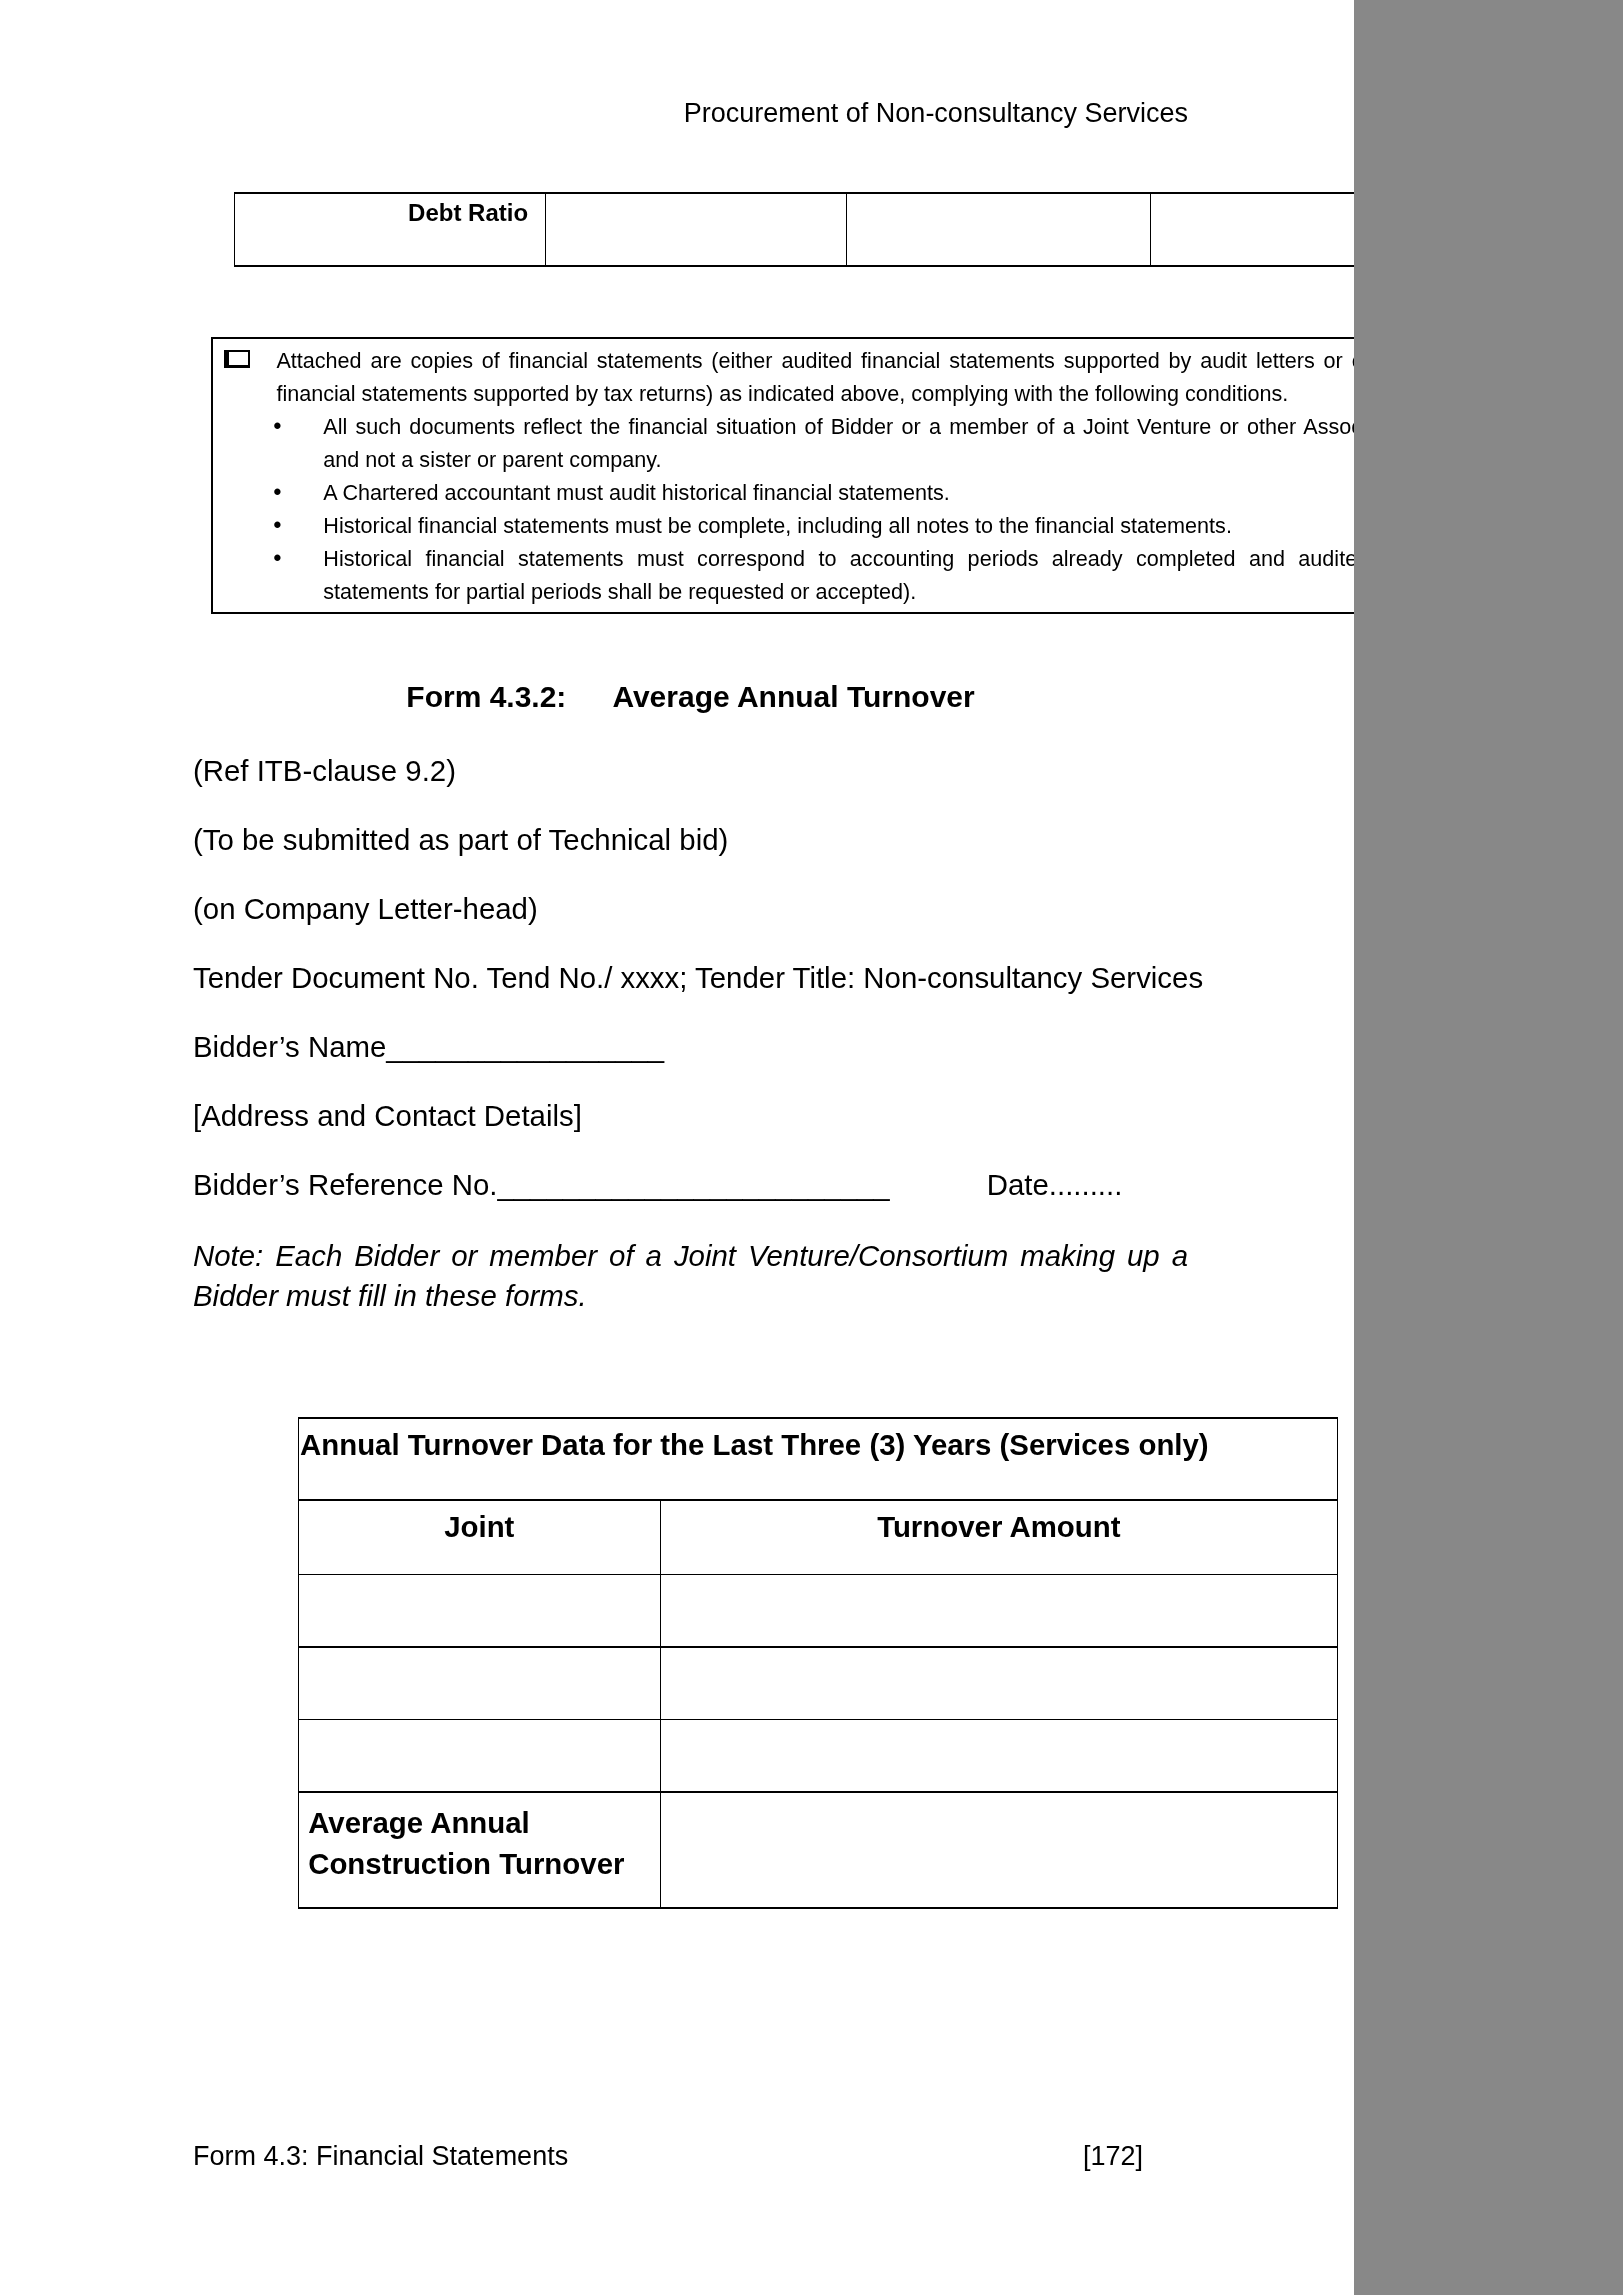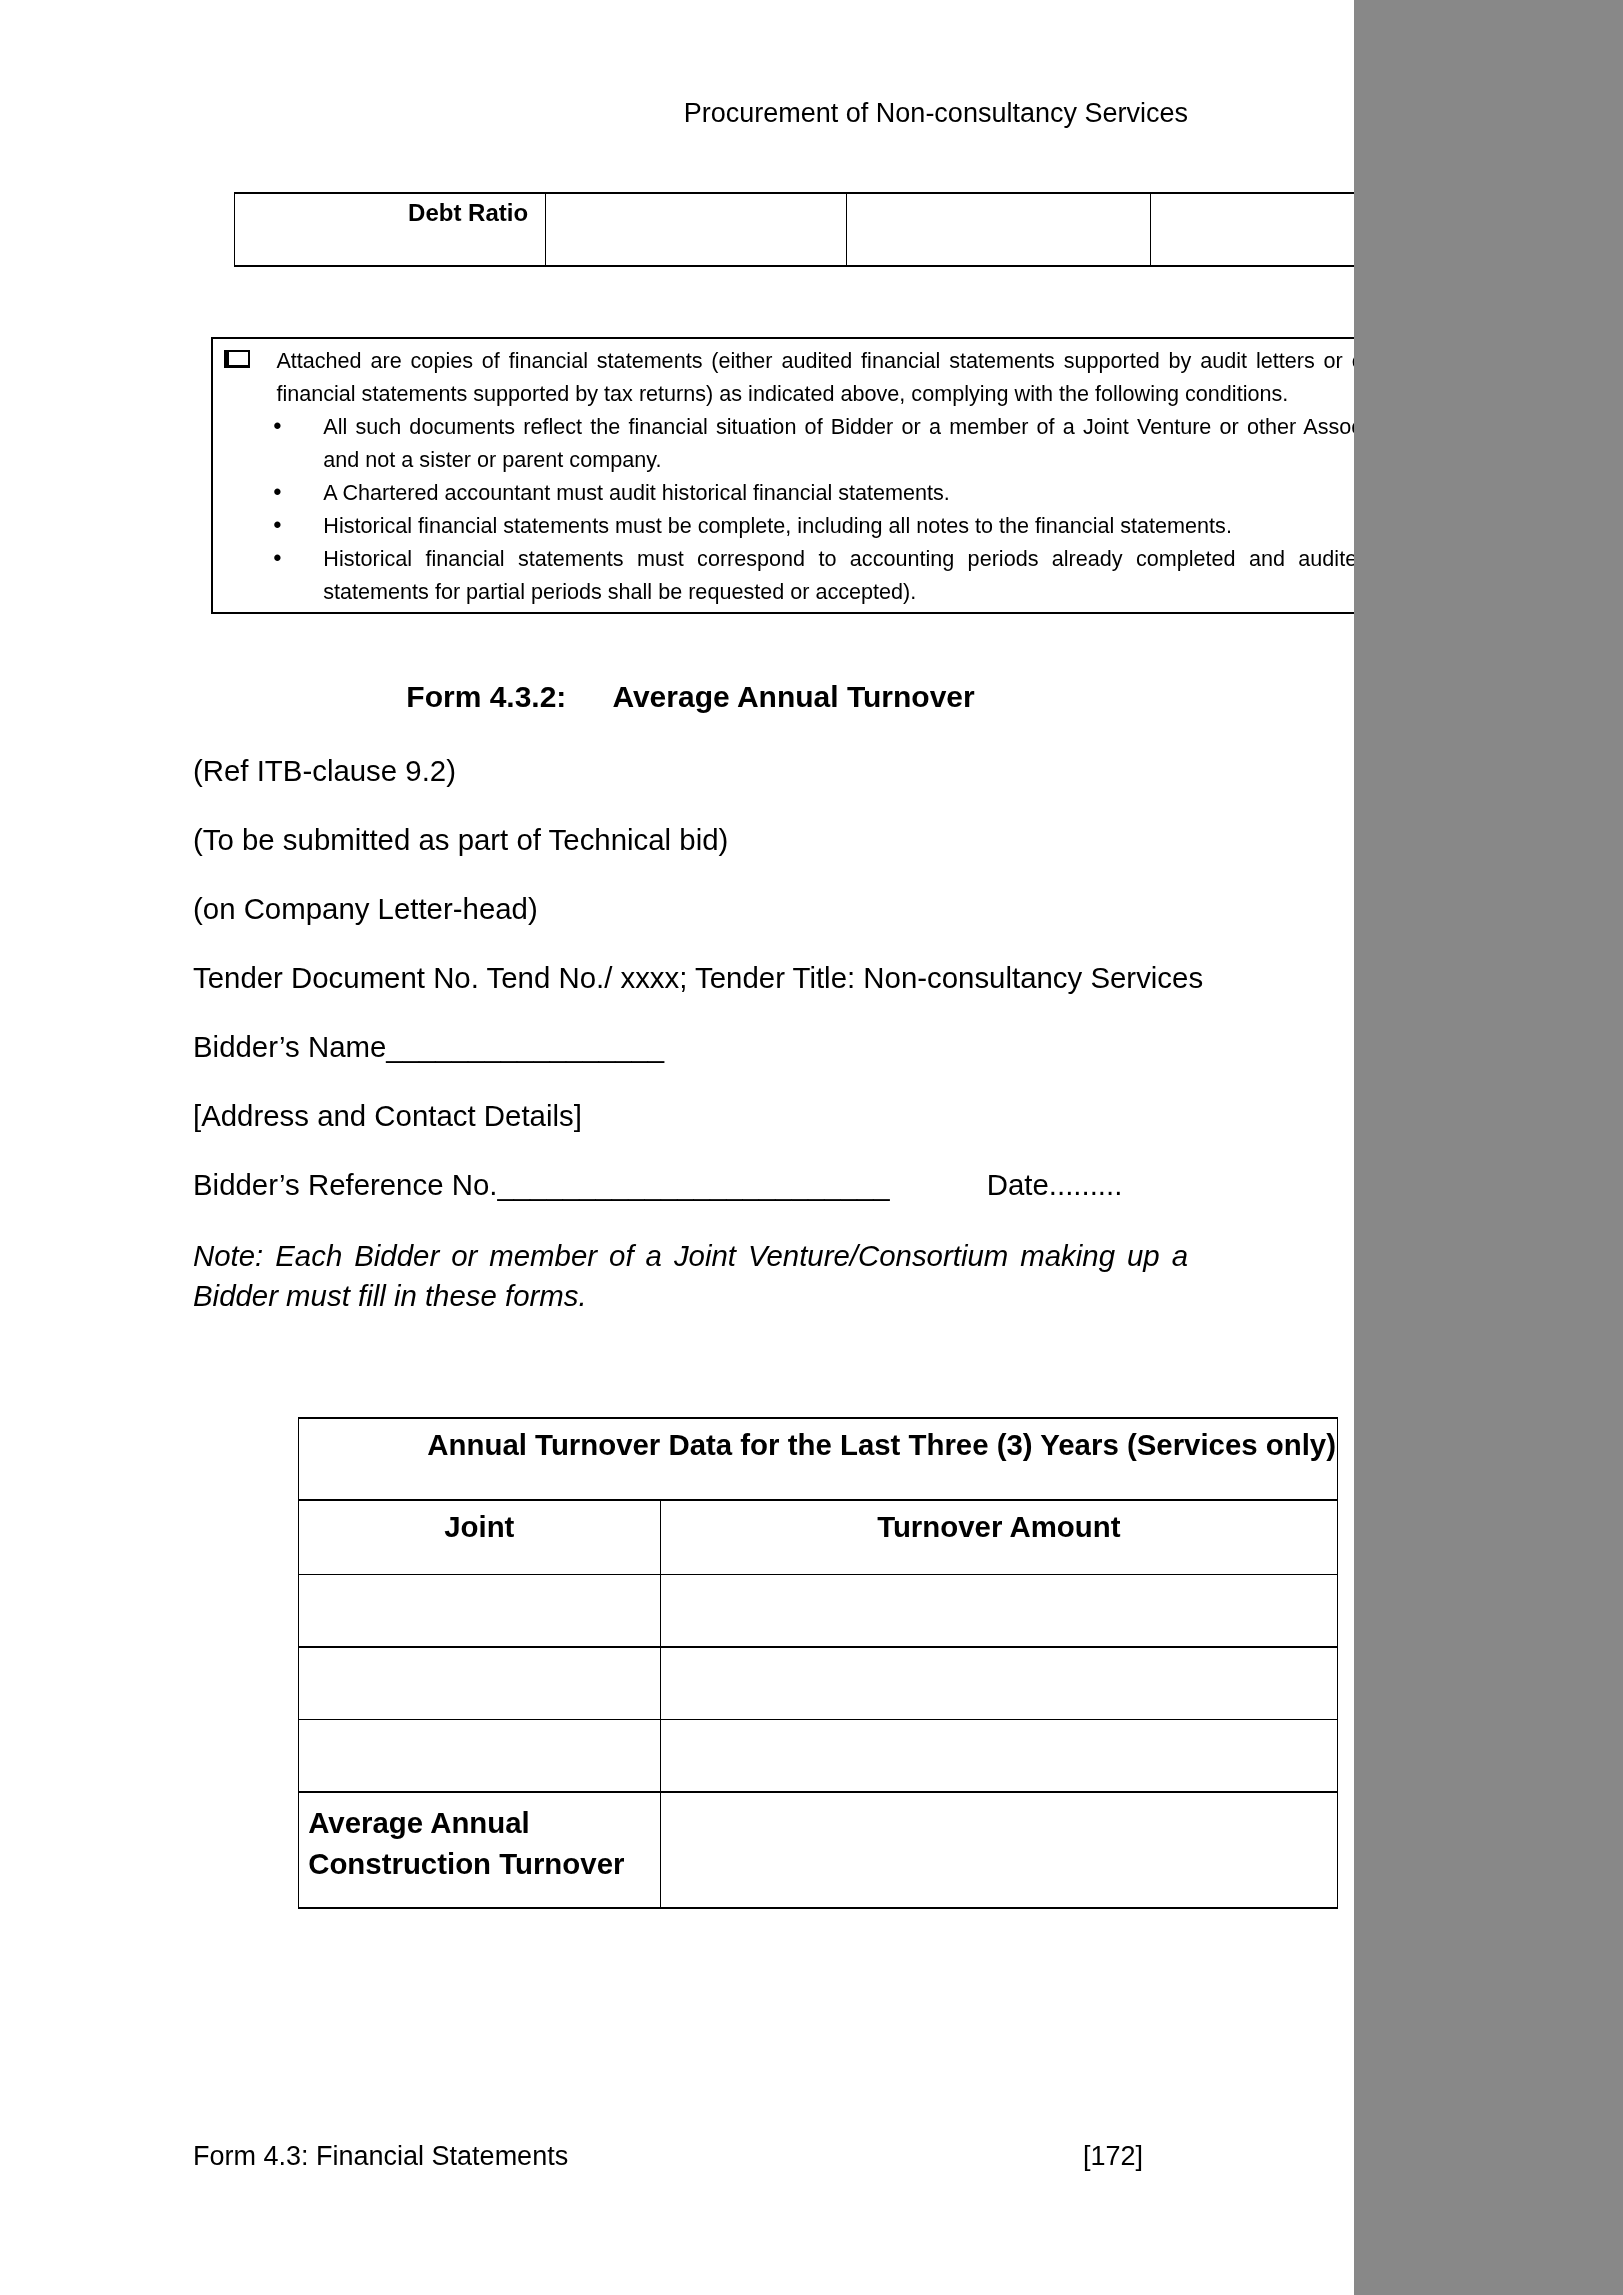--- a/index.html
+++ b/index.html
@@ -103,21 +103,21 @@
   }
   .turnover-table td {
     vertical-align:top;
     font-size:29.4px;
   }
   .turnover-table td + td { border-left:1.3px solid #000; }
   .turnover-table .b-thick td { border-bottom:2.6px solid #000; }
   .turnover-table .b-thin  td { border-bottom:1.3px solid #000; }
   .tt-title td {
     height:70px;
-    text-align:right;
+    text-align:left;
     font-weight:bold;
     padding-top:9.2px;
   }
   .tt-head td {
     height:63px;
     text-align:center;
     font-weight:bold;
     padding-top:9.2px;
   }
   .tt-empty td { height:69px; }

